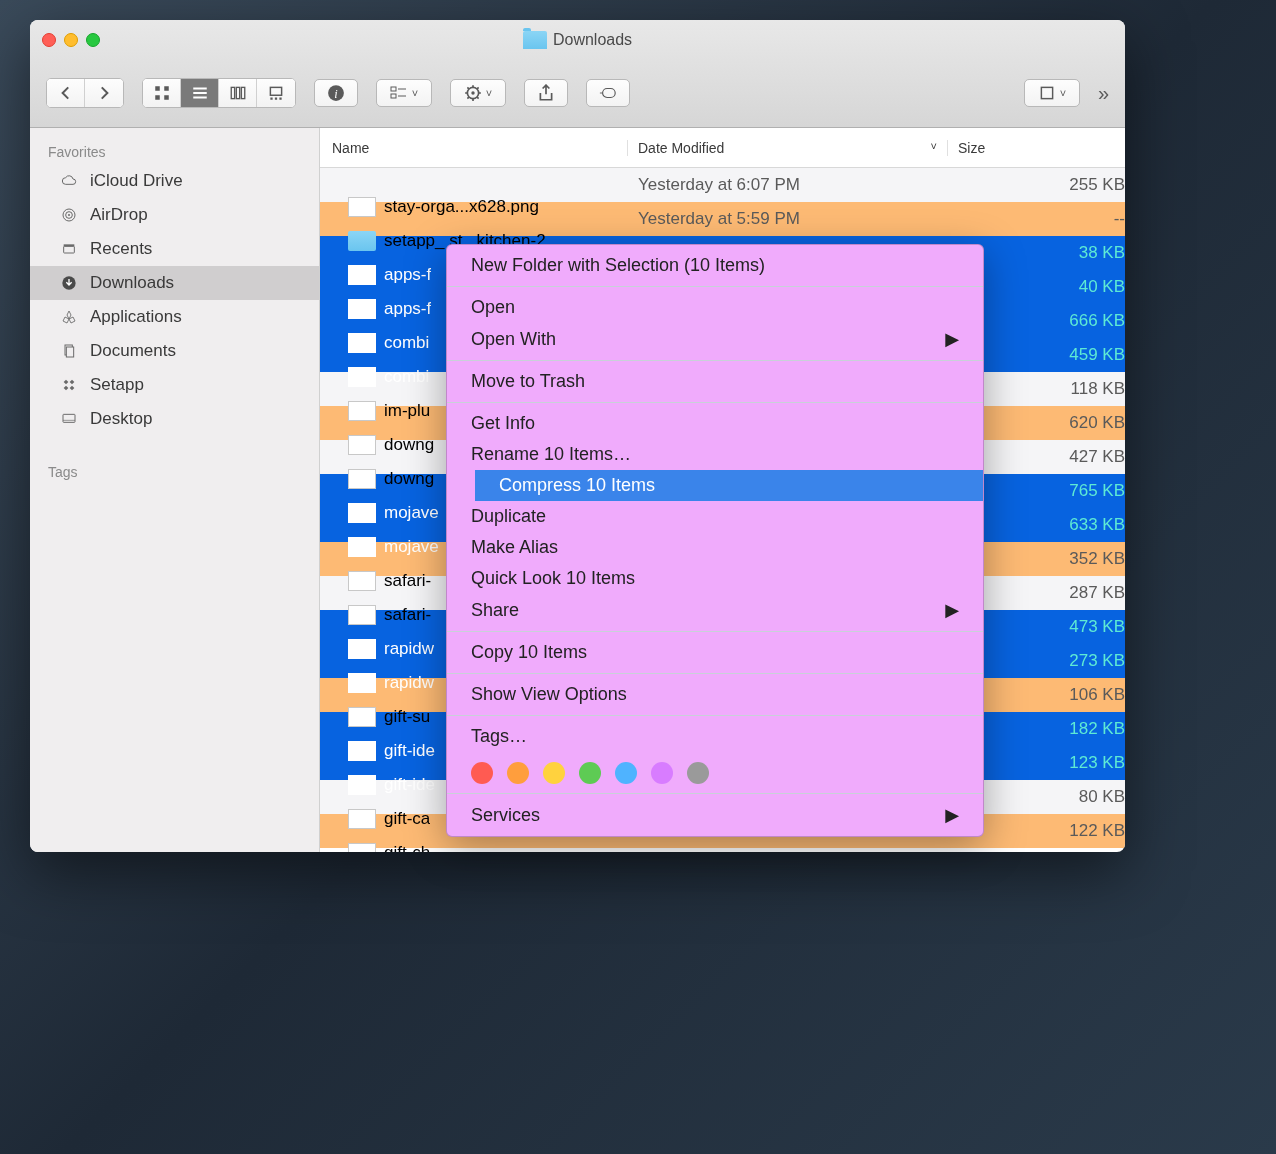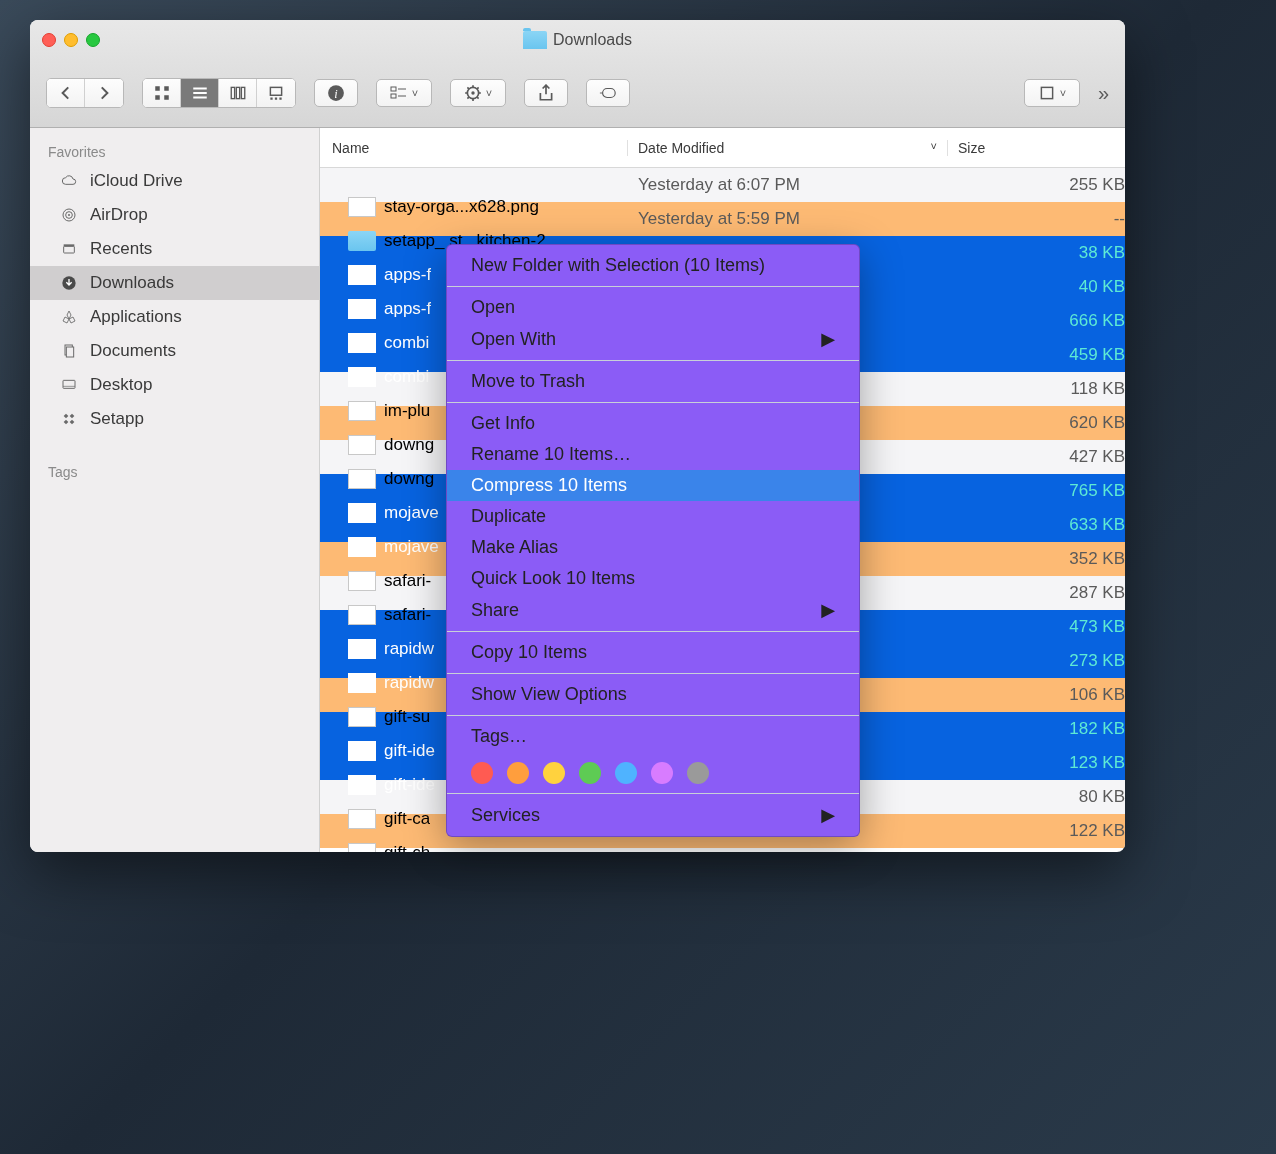--- a/index.html
+++ b/index.html
@@ -182,39 +182,40 @@
 .r-name .thumb.folder {
   background: linear-gradient(#8bd5f5,#6ac5ef); border:none; border-radius:2px;
 }
 .r-name span { overflow:hidden; text-overflow:ellipsis; white-space:nowrap; }
 .r-date { flex: 0 0 320px; padding-left: 10px; color: #5a5a5a; }
 .r-size { flex: 1; text-align: right; color: #5a5a5a; }
 .context-menu {
   position: absolute;
   left: 446px;
   top: 244px;
-  width: 414px;
-  background: #8b5cf6;
+  width: 538px;
+  background: #f0abfc;
   border: 0.5px solid rgba(0,0,0,0.2);
   border-radius: 6px;
   box-shadow: 0 10px 40px rgba(0,0,0,0.35);
   font-size: 18px;
   color: #222;
   padding: 5px 0;
   z-index: 100;
 }
 .cm-item {
   padding: 5px 24px;
   display: flex;
   align-items: center;
   justify-content: space-between;
 }
 .cm-item.hi {
   background: #3a84ea;
   color: #fff;
+  margin-left: 28px;
 }
 .cm-sep {
   height: 1px;
   background: #c8d0d8;
   margin: 5px 0;
 }
 .cm-tags {
   padding: 10px 24px 4px;
   display: flex;
   gap: 14px;
@@ -386,36 +387,36 @@
               <svg viewBox="0 0 24 24">
                 <rect x="6" y="3" width="11" height="15" fill="none" stroke="#6a6a6a" stroke-width="1.5"></rect>
                 <rect x="8" y="6" width="11" height="15" fill="#f0eeef" stroke="#6a6a6a" stroke-width="1.5"></rect>
               </svg>
             </span>
             <span>Documents</span>
           </div>
           <div class="sb-item">
             <span class="sb-icon">
               <svg viewBox="0 0 24 24">
-                <rect x="3" y="5" width="18" height="12" rx="1" fill="none" stroke="#6a6a6a" stroke-width="1.5"></rect>
-                <line x1="3" y1="14" x2="21" y2="14" stroke="#6a6a6a"></line>
-              </svg>
-            </span>
-            <span>Desktop</span>
-          </div>
-          <div class="sb-item">
-            <span class="sb-icon">
-              <svg viewBox="0 0 24 24">
                 <rect x="5" y="5" width="5" height="5" transform="rotate(45 7.5 7.5)" fill="#6a6a6a"></rect>
                 <rect x="14" y="5" width="5" height="5" transform="rotate(45 16.5 7.5)" fill="#6a6a6a"></rect>
                 <rect x="5" y="14" width="5" height="5" transform="rotate(45 7.5 16.5)" fill="#6a6a6a"></rect>
                 <rect x="14" y="14" width="5" height="5" transform="rotate(45 16.5 16.5)" fill="#6a6a6a"></rect>
               </svg>
             </span>
             <span>Setapp</span>
+          </div>
+          <div class="sb-item">
+            <span class="sb-icon">
+              <svg viewBox="0 0 24 24">
+                <rect x="3" y="5" width="18" height="12" rx="1" fill="none" stroke="#6a6a6a" stroke-width="1.5"></rect>
+                <line x1="3" y1="14" x2="21" y2="14" stroke="#6a6a6a"></line>
+              </svg>
+            </span>
+            <span>Desktop</span>
           </div>
         </div>
       <div class="sb-header" style="margin-top:20px;">Tags</div>
     </div>
 
     <div class="file-panel">
       <div class="col-header">
         <div class="col-name">Name</div>
         <div class="col-date">
             <span>Date Modified</span>

